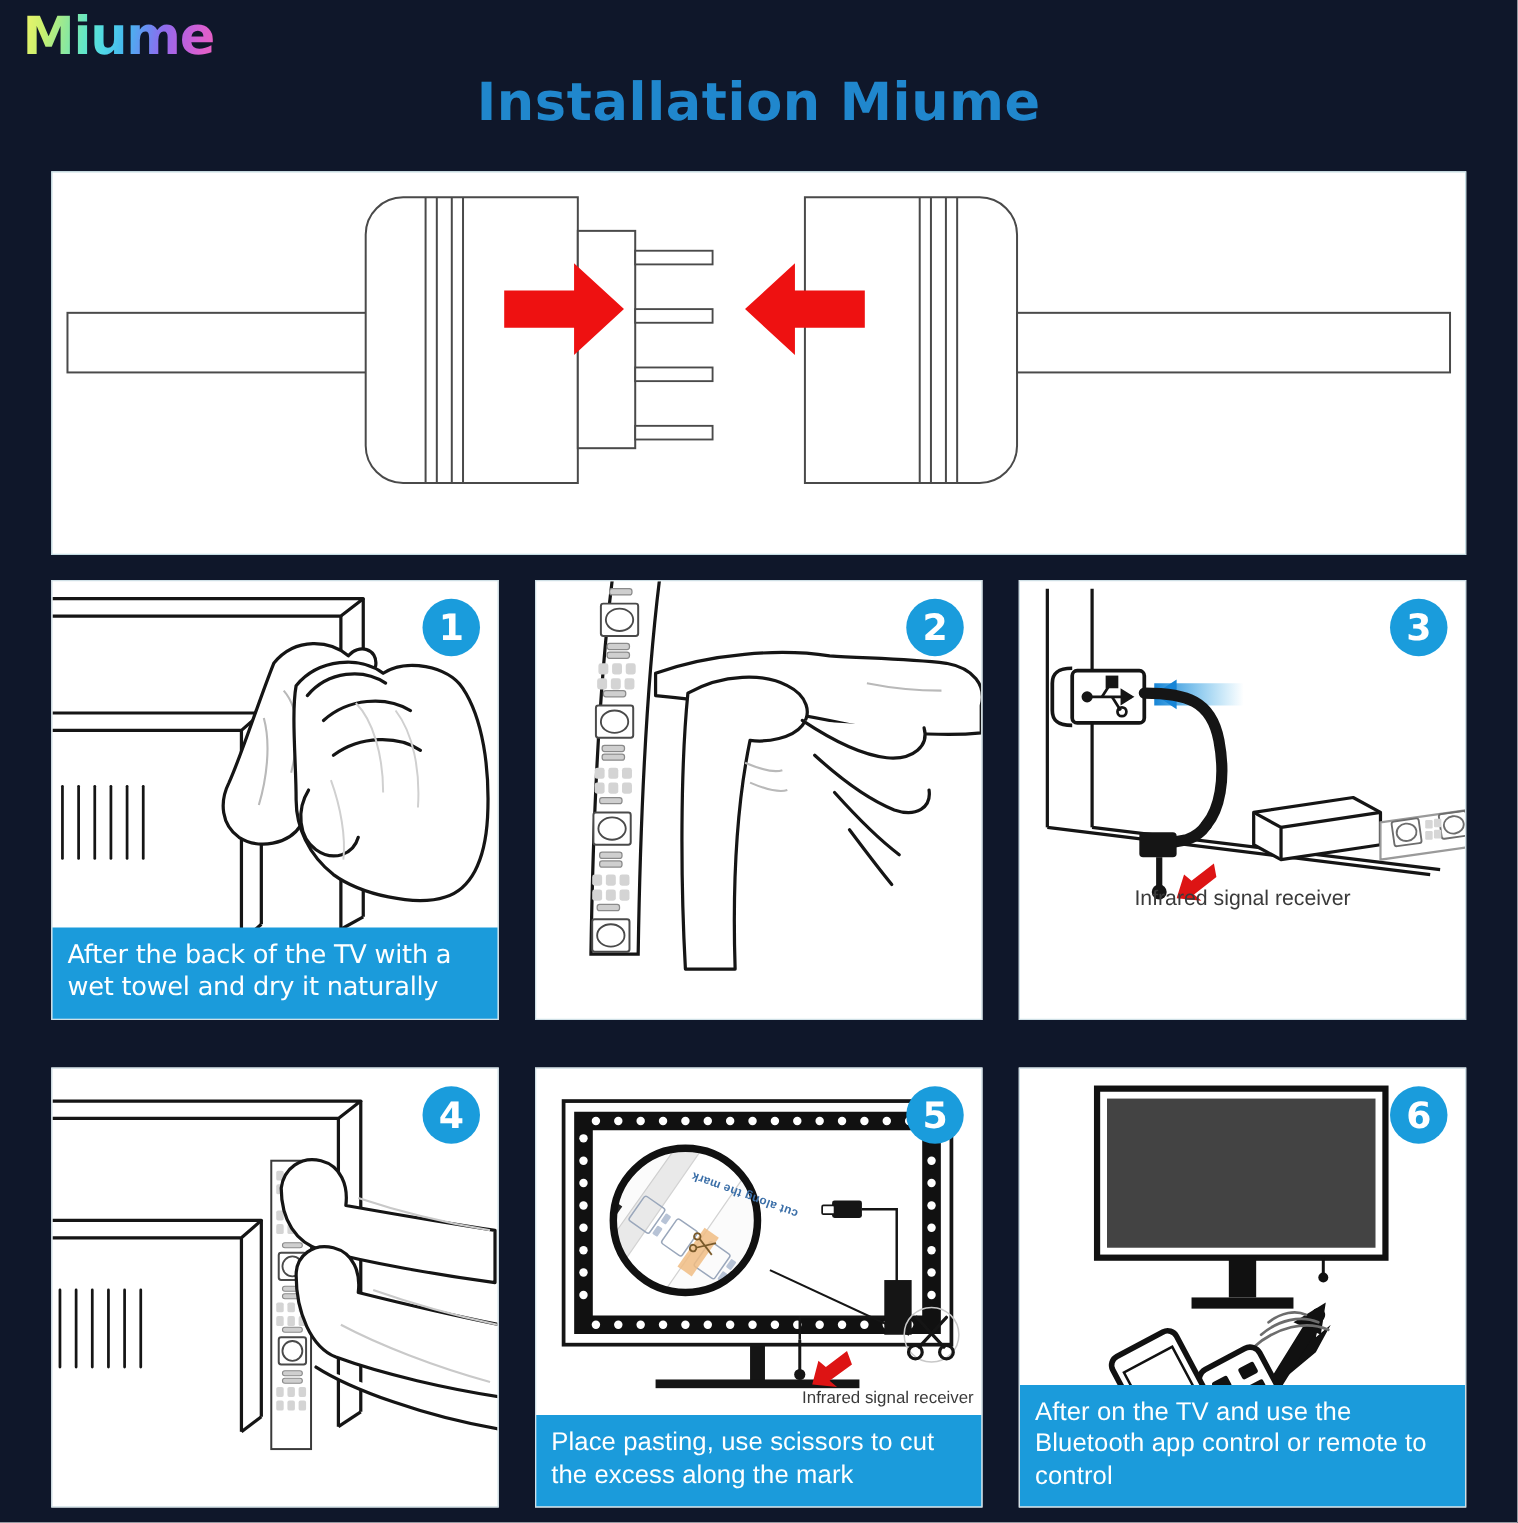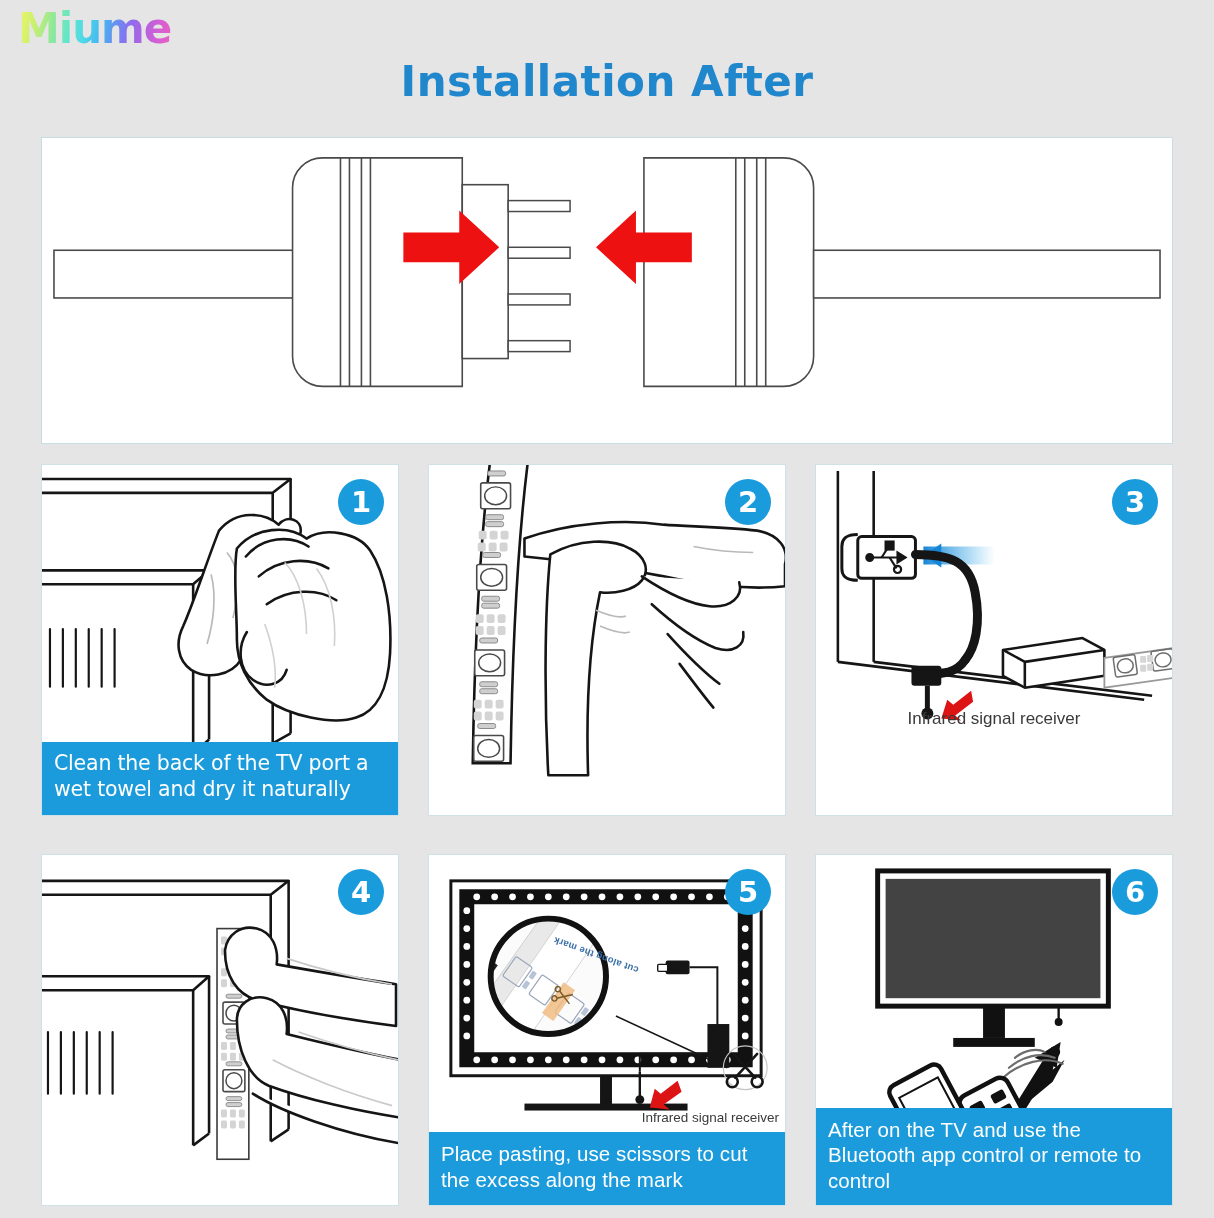--- a/index.html
+++ b/index.html
@@ -3,21 +3,21 @@
 <meta charset="utf-8">
 <title>Installation Notes</title>
 <style>
   * { box-sizing: border-box; margin: 0; padding: 0; }
   html, body {
     width: 1214px; height: 1218px;
     background: #ffffff;
     font-family: "Liberation Sans", sans-serif;
     overflow: hidden;
   }
-  .page { position: relative; width: 1214px; height: 1218px; background:#e5e5e5; }
+  .page { position: relative; width: 1214px; height: 1218px; background:#0f172a; }
 
   
   .brand {
     position: absolute; left: 18px; top: 4px;
     font-size: 42px; font-weight: 700; letter-spacing: -1px;
     font-family: "DejaVu Sans", sans-serif;
     background-image: linear-gradient(100deg,
         #f2f56a 0%, #caf06e 12%, #8fe89a 24%, #62e6c8 34%,
         #4fd8e8 44%, #46b7ef 54%, #6a8cf2 64%, #8f6ced 72%,
         #b761e0 82%, #da5fd0 92%, #e95fbe 100%);
@@ -94,21 +94,21 @@
     transform: rotate(-160deg); letter-spacing: .3px; font-weight: 600;
   }
 </style>
 </head>
 <body>
 
 <div class="page">
 
   <div class="brand">Miume</div>
 
-  <div class="title">Installation After</div>
+  <div class="title">Installation Miume</div>
 
   <div class="hero">
     <div class="art">
       <svg viewBox="0 0 1132 307" preserveAspectRatio="none" aria-hidden="true">
         <g fill="#ffffff" stroke="#4a4a4a" stroke-width="1.6">
 
           <rect x="12" y="113" width="245" height="48"></rect>
 
           <path d="M281 20 h140 v230 h-140 a30 30 0 0 1 -30 -30 v-170 a30 30 0 0 1 30 -30 z"></path>
 
@@ -200,21 +200,21 @@
             <path d="M206 168 C196 184 198 206 212 216 C226 226 242 220 246 206"></path>
           </g>
           <g fill="none" stroke="#d0d0d0" stroke-width="1.6">
             <path d="M244 98 C258 112 266 140 266 170"></path>
             <path d="M276 104 C290 122 296 152 294 182"></path>
             <path d="M224 160 C232 182 236 206 234 224"></path>
           </g>
         </svg>
       </div>
       <div class="badge">1</div>
-      <div class="caption roundy">Clean the back of the TV port a wet towel and dry it naturally</div>
+      <div class="caption roundy">After the back of the TV with a wet towel and dry it naturally</div>
     </div>
 
     <div class="panel">
       <div class="art">
         <svg viewBox="0 0 358 352" preserveAspectRatio="none" aria-hidden="true">
 
           <path d="M62 -8 C52 70 46 170 44 300 L82 300 C84 170 90 70 100 -8 Z" fill="#ffffff" stroke="#151515" stroke-width="2.6"></path>
           <g>
 
             <g fill="#ffffff" stroke="#4a4a4a" stroke-width="1.6">

